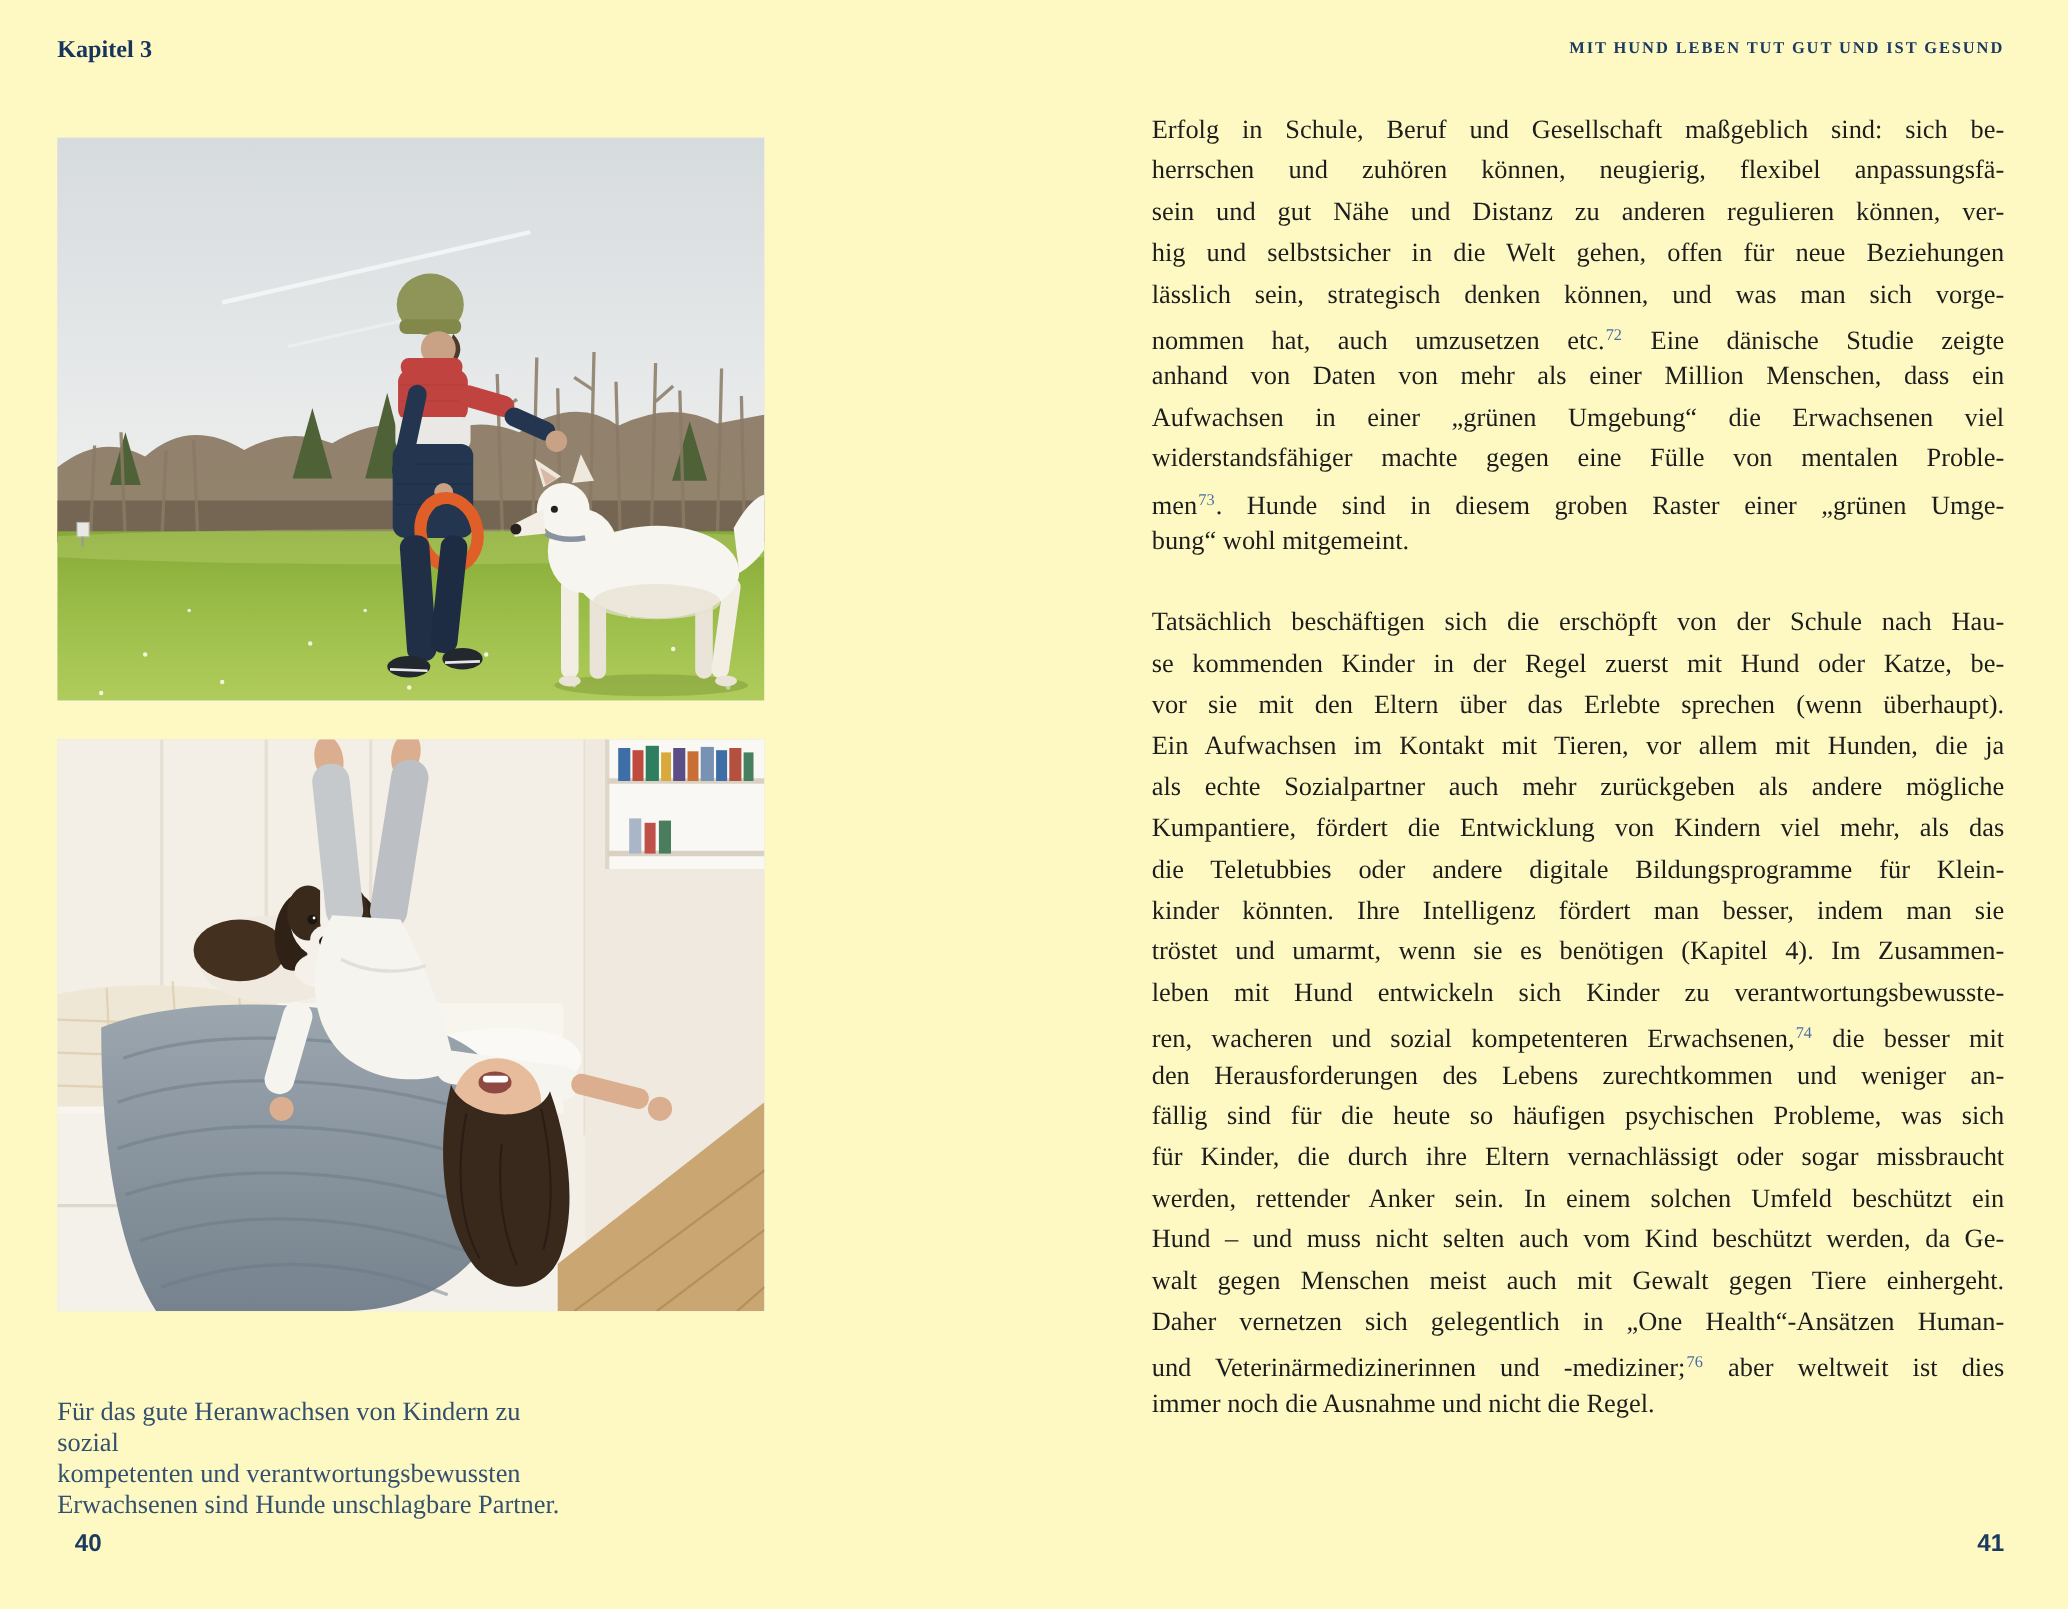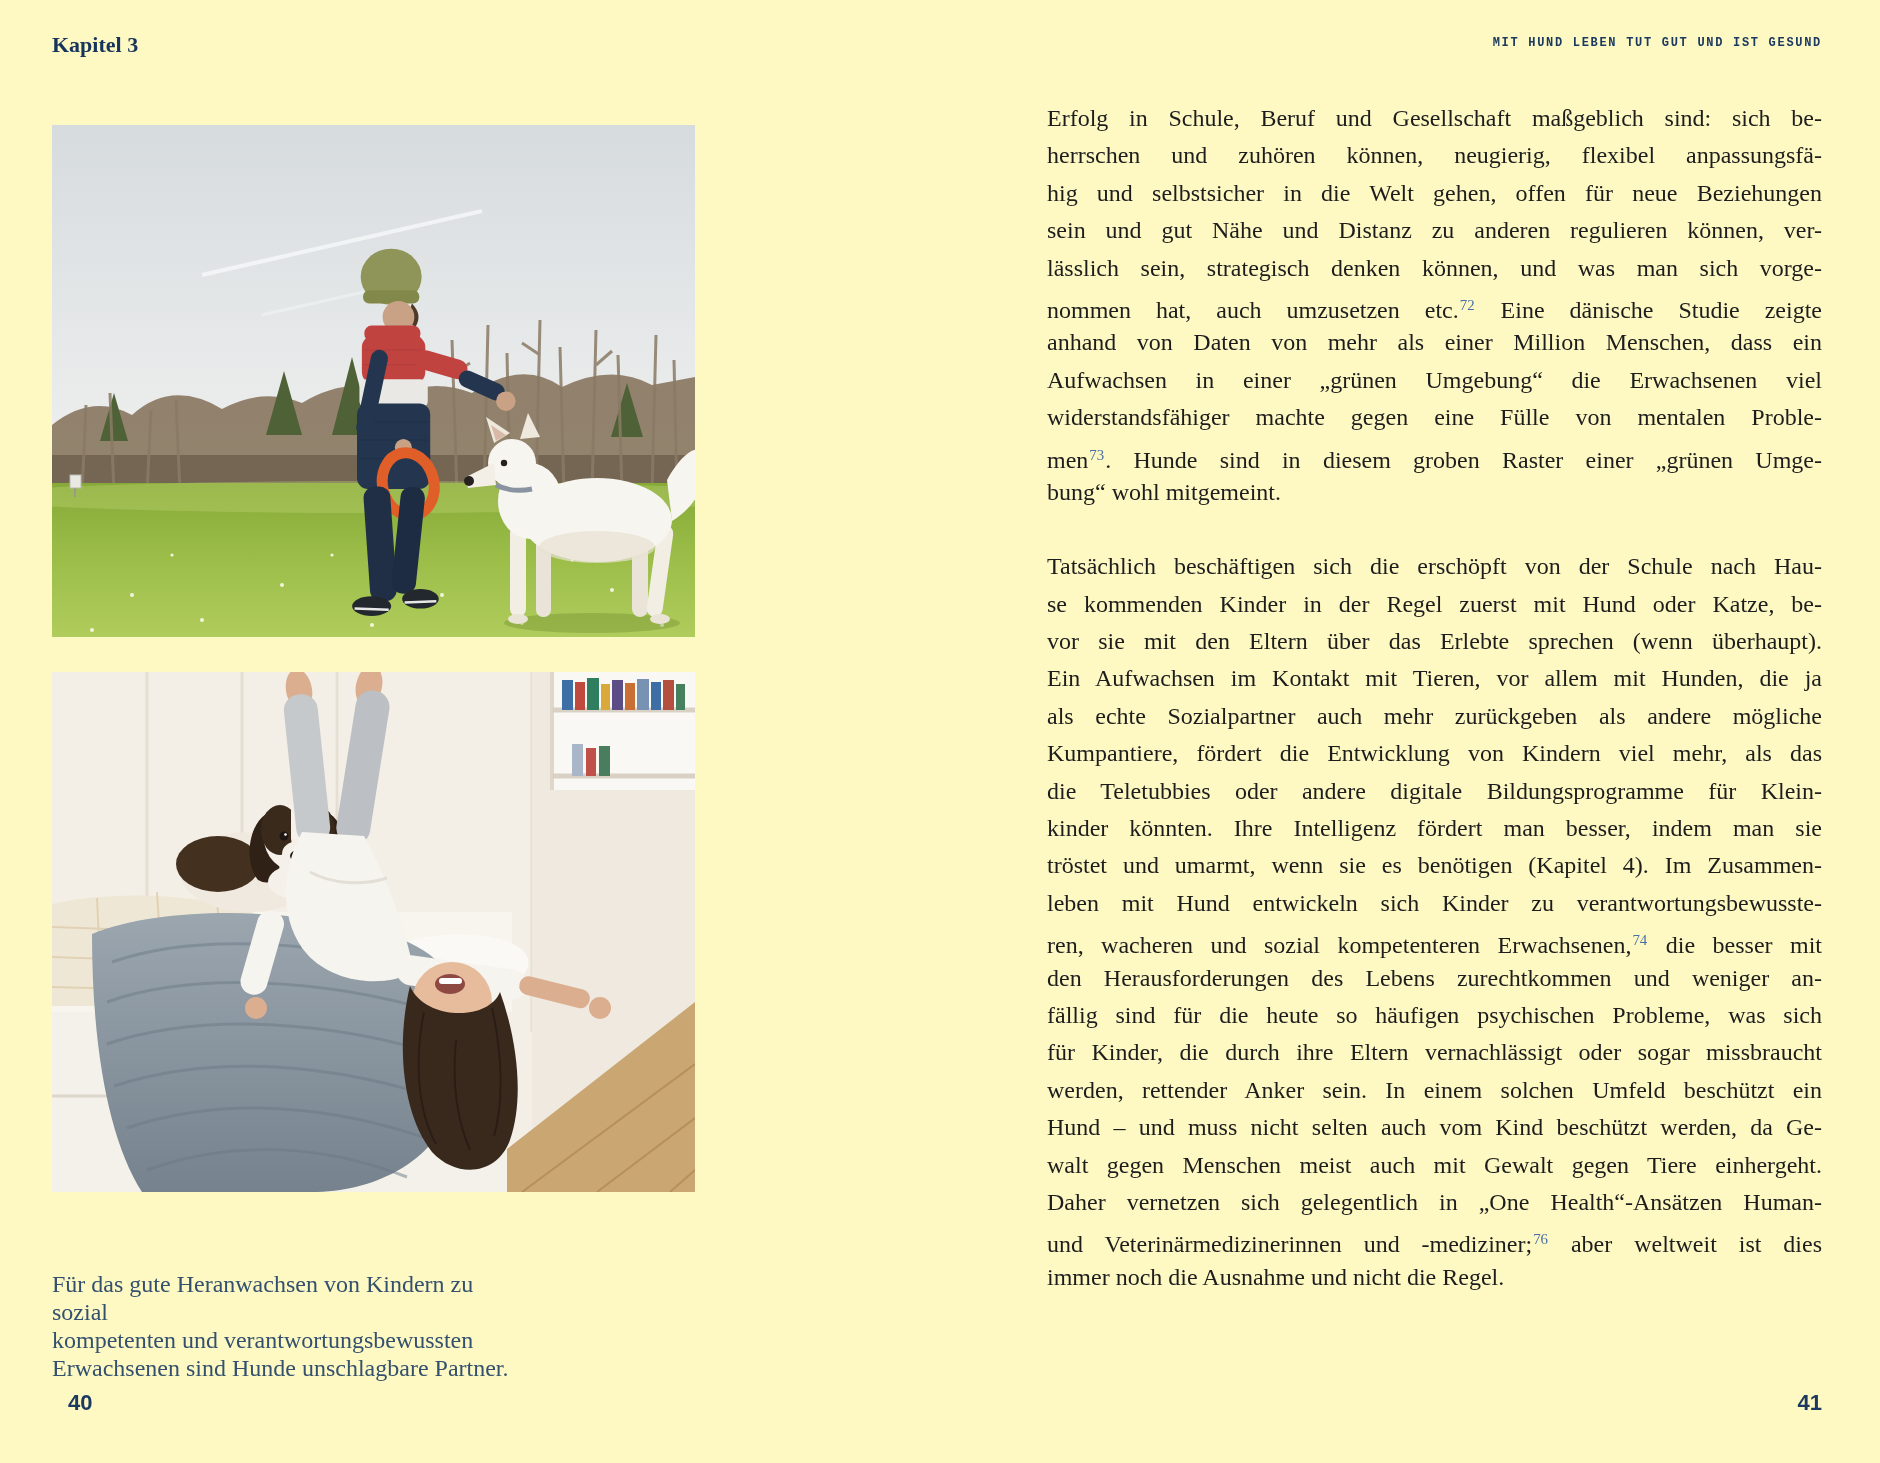--- a/index.html
+++ b/index.html
@@ -2,22 +2,22 @@
 <html lang="de"><head>
 <meta charset="utf-8">
 <style>
   html,body{margin:0;padding:0;background:#ffffff;}
   .spread{position:relative;width:1880px;height:1463px;background:#fef9c3;overflow:hidden;
           font-family:"Liberation Serif",serif;color:#1e1e1e;}
 
   
   .chapter-head{position:absolute;left:52px;top:32px;font-family:"Liberation Serif",serif;
                 font-weight:bold;font-size:22px;color:#17355c;}
-  .running-head{position:absolute;right:58px;top:36px;font-family:Liberation Mono, monospace;
-                font-weight:bold;font-size:12px;letter-spacing:1.7px;color:#1c3a60;}
+  .running-head{position:absolute;right:58px;top:36px;font-family:Liberation Serif, serif;
+                font-weight:bold;font-size:15px;letter-spacing:1.7px;color:#1c3a60;}
 
   
   .photo{position:absolute;left:52px;width:643px;overflow:hidden;background:#e8e8e8;}
   .photo-1{top:125px;height:512px;}
   .photo-2{top:672px;height:520px;}
   .photo svg{display:block;}
 
   
   .caption{position:absolute;left:52px;top:1270px;width:480px;font-family:"Liberation Serif",serif;
            font-size:24px;line-height:28px;color:#33506e;}
@@ -293,22 +293,22 @@
   <div class="caption">
       <div>Für das gute Heranwachsen von Kindern zu sozial</div>
       <div>kompetenten und verantwortungsbewussten</div>
       <div>Erwachsenen sind Hunde unschlagbare Partner.</div>
     </div>
 
   <div class="body-text">
       <div class="para">
         <div class="line">Erfolg in Schule, Beruf und Gesellschaft maßgeblich sind: sich be-</div>
         <div class="line">herrschen und zuhören können, neugierig, flexibel anpassungsfä-</div>
+        <div class="line">sein und gut Nähe und Distanz zu anderen regulieren können, ver-</div>
         <div class="line">hig und selbstsicher in die Welt gehen, offen für neue Beziehungen</div>
-        <div class="line">sein und gut Nähe und Distanz zu anderen regulieren können, ver-</div>
         <div class="line">lässlich sein, strategisch denken können, und was man sich vorge-</div>
         <div class="line">nommen hat, auch umzusetzen etc.<span class="fn">72</span> Eine dänische Studie zeigte</div>
         <div class="line">anhand von Daten von mehr als einer Million Menschen, dass ein</div>
         <div class="line">Aufwachsen in einer „grünen Umgebung“ die Erwachsenen viel</div>
         <div class="line">widerstandsfähiger machte gegen eine Fülle von mentalen Proble-</div>
         <div class="line">men<span class="fn">73</span>. Hunde sind in diesem groben Raster einer „grünen Umge-</div>
         <div class="line last">bung“ wohl mitgemeint.</div>
       </div>
       <div class="para">
         <div class="line">Tatsächlich beschäftigen sich die erschöpft von der Schule nach Hau-</div>

